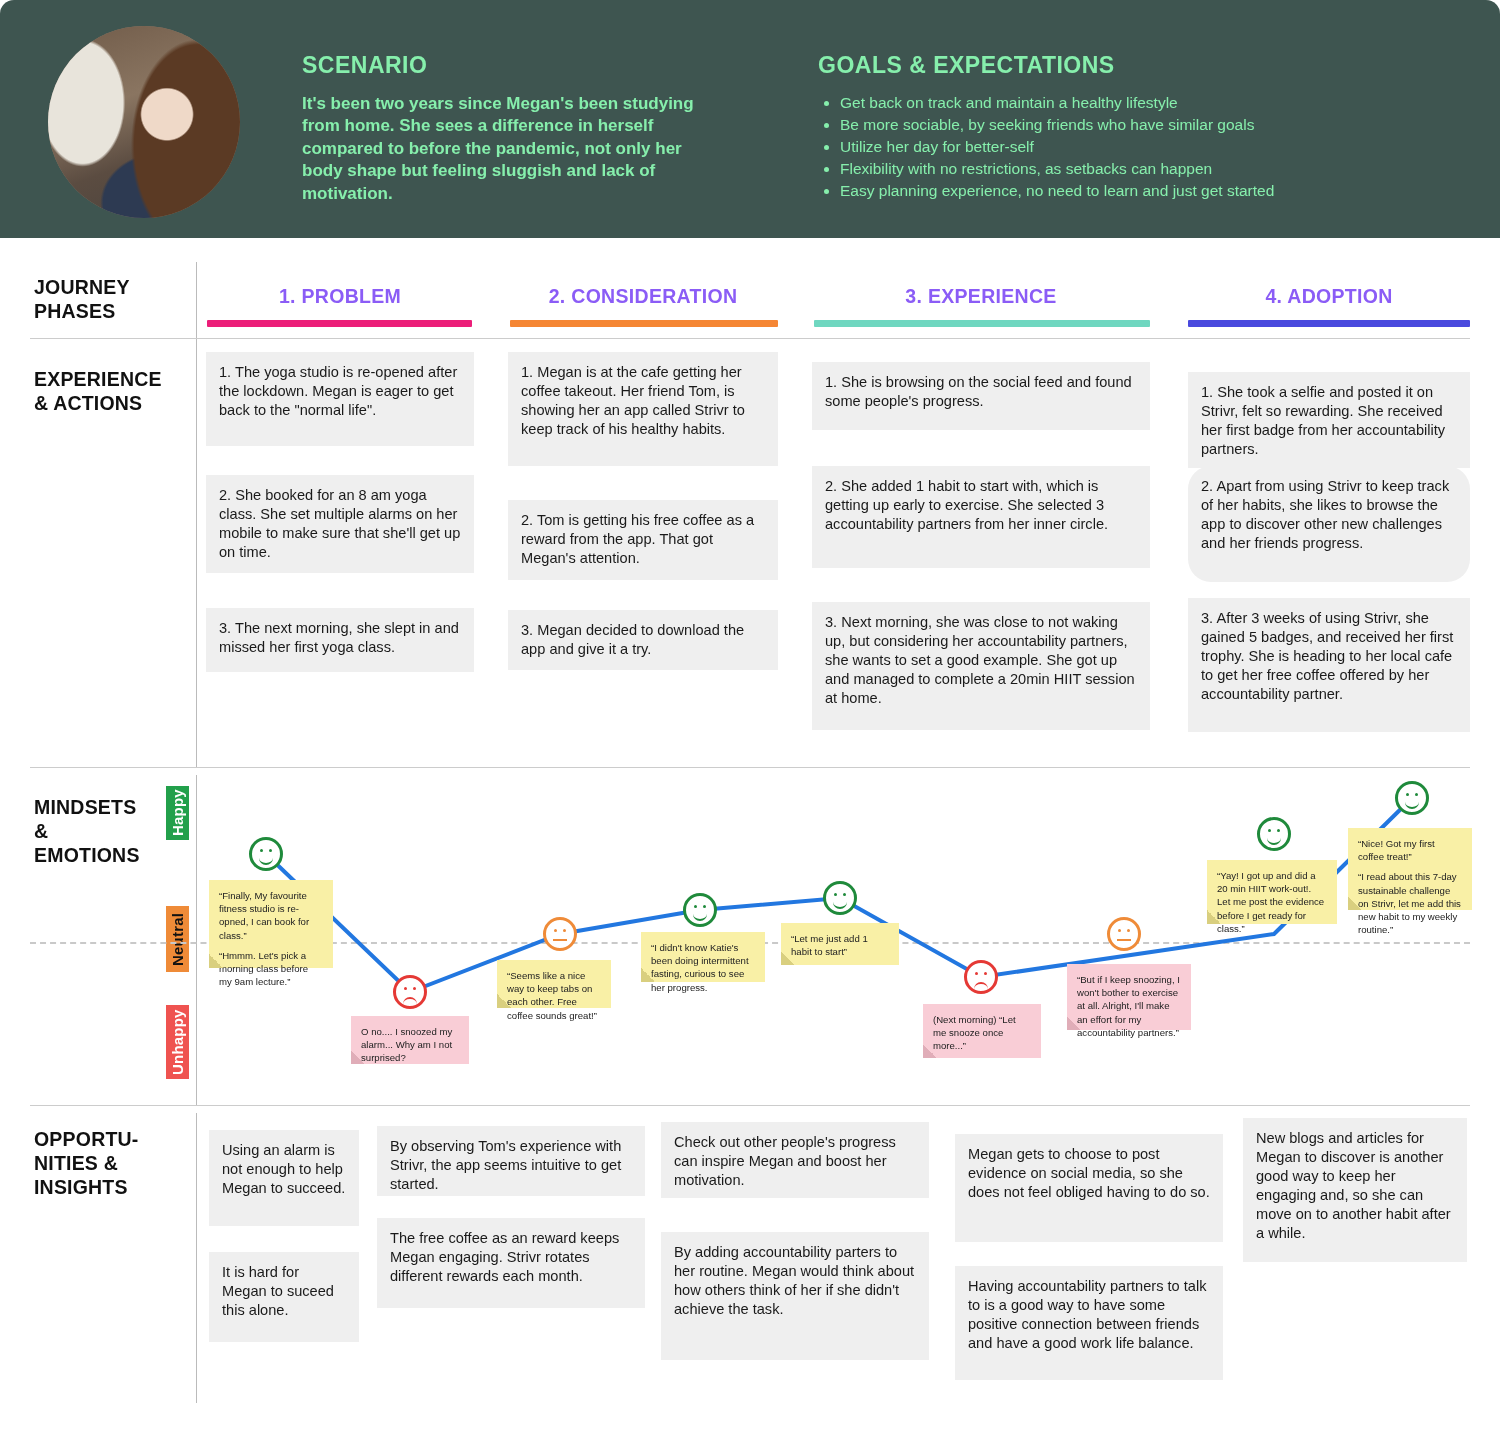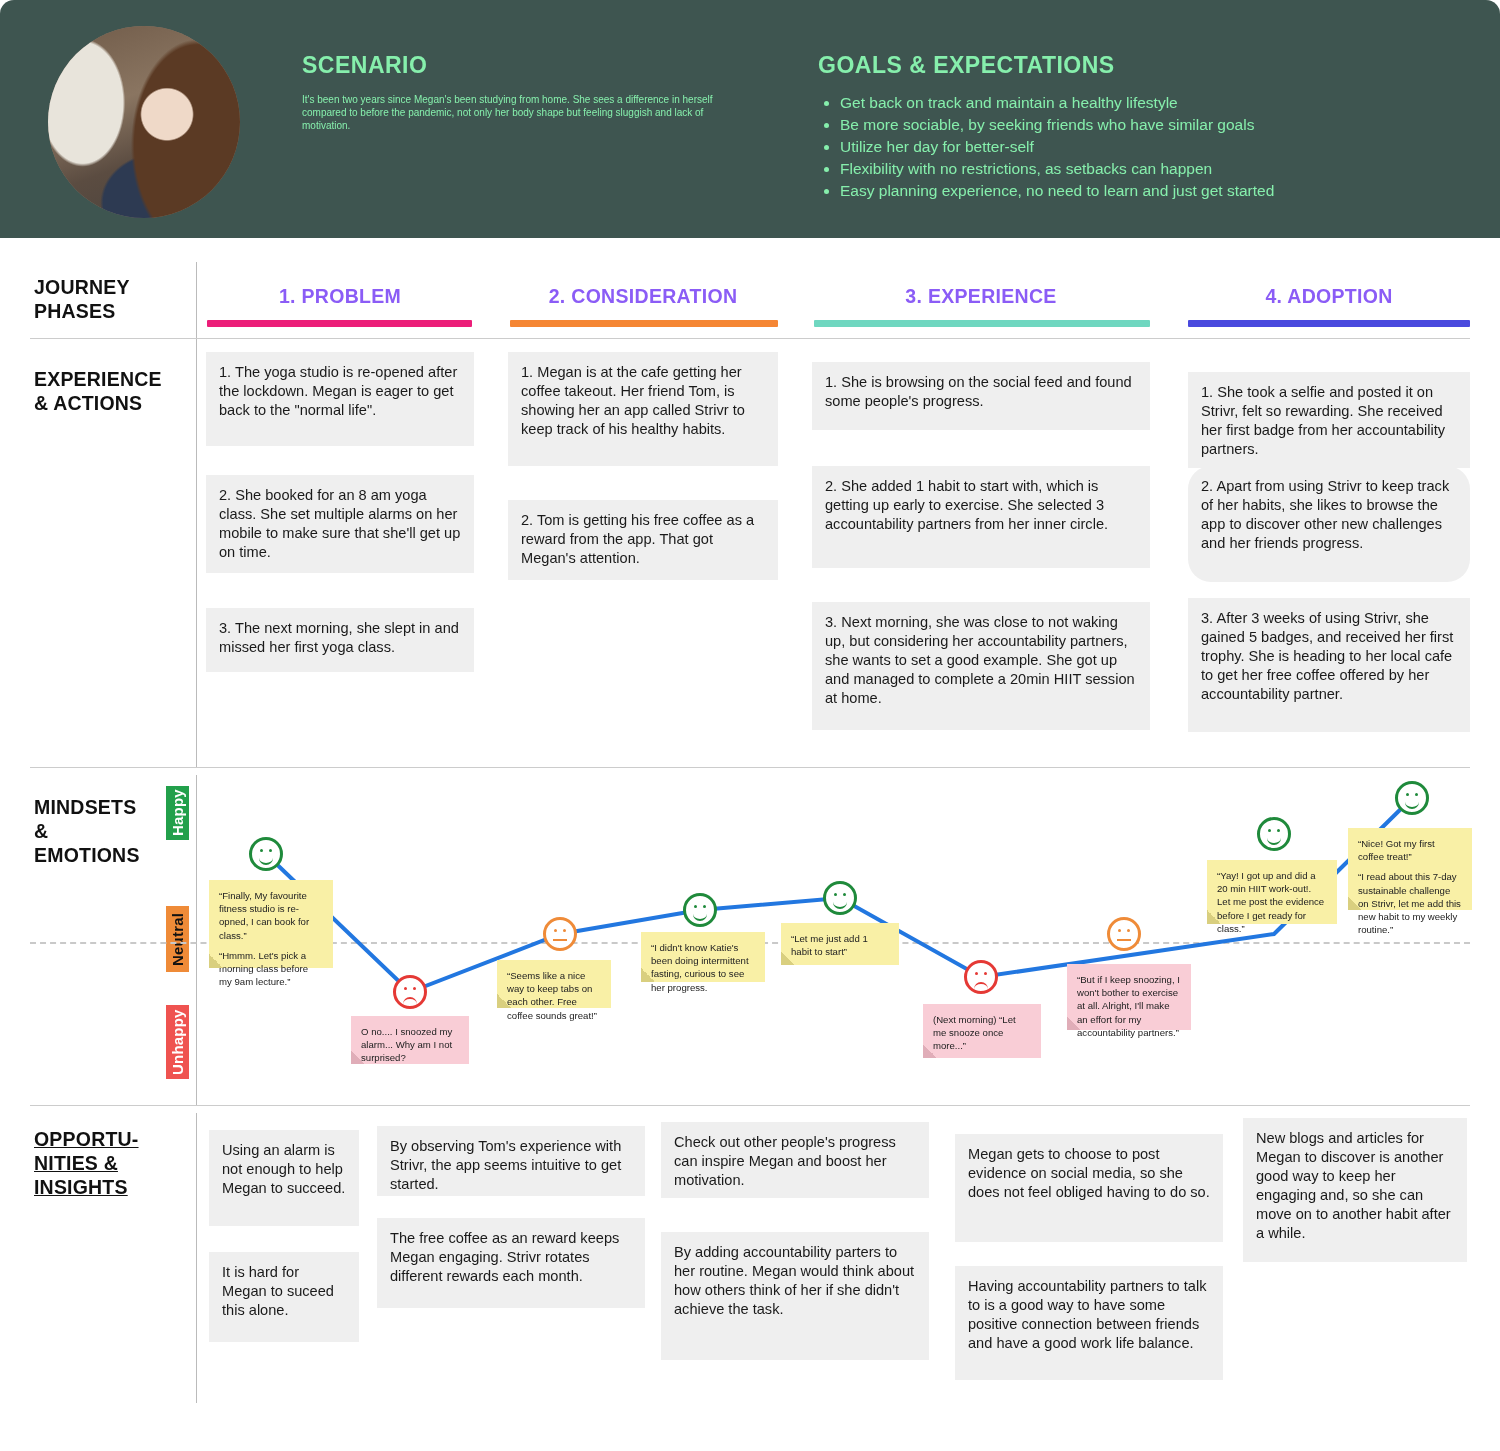--- a/index.html
+++ b/index.html
@@ -15,21 +15,21 @@
       background:
         radial-gradient(circle at 62% 46%, #efd9c8 0 16%, rgba(239,217,200,0) 17%),
         radial-gradient(ellipse 60% 95% at 78% 62%, #5b3a24 0 55%, rgba(91,58,36,0) 58%),
         radial-gradient(ellipse 52% 42% at 60% 92%, #2d3a52 0 60%, rgba(45,58,82,0) 63%),
         radial-gradient(ellipse 30% 45% at 18% 40%, #e8e4db 0 70%, rgba(232,228,219,0) 74%),
         radial-gradient(ellipse 16% 14% at 20% 46%, #4a7a4a 0 60%, rgba(74,122,74,0) 64%),
         linear-gradient(160deg,#6f5a48 0%,#8a7561 38%,#5b4c41 64%,#47413c 100%);
       filter:blur(0.4px);}
   .hdr-col{position:absolute;color:#86efac;}
   .hdr-title{font-size:23px;font-weight:bold;letter-spacing:.5px;margin:0 0 14px 0;}
-  .hdr-body{font-size:10px;line-height:1.32;font-weight:400;margin-top:10px;}
+  .hdr-body{font-size:17px;line-height:1.32;font-weight:700;margin-top:10px;}
   .hdr-list{margin:0;padding-left:22px;font-size:15.5px;line-height:1.35;}
   .hdr-list li{margin:0 0 1px 0;}
 
   
   .rowlabel{position:absolute;font-weight:bold;font-size:19.5px;line-height:1.22;color:#111;
             letter-spacing:.2px;}
   .vline{position:absolute;width:1px;background:#bbbbbb;}
   .hline{position:absolute;height:1px;background:#cccccc;}
 
   .phase-title{position:absolute;font-weight:bold;font-size:19.5px;color:#8b5cf6;text-align:center;
@@ -123,21 +123,21 @@
     <div>EXPERIENCE</div>
     <div>&amp; ACTIONS</div>
   </div>
 
   <div class="rowlabel" style="left:34px;top:796px;width:150px;">
     <div>MINDSETS</div>
     <div>&amp;</div>
     <div>EMOTIONS</div>
   </div>
 
-  <div class="rowlabel" style="left:34px;top:1128px;width:160px;text-decoration:underline;">
+  <div class="rowlabel" style="left:34px;top:1128px;width:160px;">
     <div>OPPORTU-</div>
     <div>NITIES &amp;</div>
     <div>INSIGHTS</div>
   </div>
 
   <div class="phase-title" style="left:206px;top:285px;width:268px;">1. PROBLEM</div>
   <div class="phase-bar" style="left:207px;top:320px;width:265px;background:#ec1e79;"></div>
 
   <div class="phase-title" style="left:508px;top:285px;width:270px;">2.  CONSIDERATION</div>
   <div class="phase-bar" style="left:510px;top:320px;width:268px;background:#f58634;"></div>
@@ -147,20 +147,21 @@
 
   <div class="phase-title" style="left:1188px;top:285px;width:282px;">4. ADOPTION</div>
   <div class="phase-bar" style="left:1188px;top:320px;width:282px;background:#4a4ade;"></div>
 
   <div class="card" style="left:206px;top:352px;width:268px;height:94px;">1. The yoga studio is re-opened after the lockdown. Megan is eager to get back to the "normal life".</div>
   <div class="card" style="left:206px;top:475px;width:268px;height:98px;">2. She booked for an 8 am yoga class. She set multiple alarms on her mobile to make sure that she'll get up on time.</div>
   <div class="card" style="left:206px;top:608px;width:268px;height:64px;">3. The next morning, she slept in and missed her first yoga class.</div>
 
   <div class="card" style="left:508px;top:352px;width:270px;height:114px;">1. Megan is at the cafe getting her coffee takeout. Her friend Tom, is showing her an app called Strivr to keep track of his healthy habits.</div>
   <div class="card" style="left:508px;top:500px;width:270px;height:80px;">2. Tom is getting his free coffee as a reward from the app. That got Megan's attention.</div>
+  <div class="card" style="left:508px;top:610px;width:270px;height:60px;">3. Megan decided to download the app and give it a try.</div>
 
   <div class="card" style="left:812px;top:362px;width:338px;height:68px;">1. She is browsing on the social feed and found some people's progress.</div>
   <div class="card" style="left:812px;top:466px;width:338px;height:102px;">2. She added 1 habit to start with, which is getting up early to exercise. She selected 3 accountability partners from her inner circle.</div>
   <div class="card" style="left:812px;top:602px;width:338px;height:128px;">3. Next morning, she was close to not waking up, but considering her accountability partners, she wants to set a good example. She got up and managed to complete a 20min HIIT session at home.</div>
 
   <div class="card" style="left:1188px;top:352px;width:282px;height:96px;margin-top:20px;">1. She took a selfie and posted it on Strivr, felt so rewarding. She received her first badge from her accountability partners.</div>
   <div class="card" style="left:1188px;top:466px;width:282px;height:116px;border-radius:23px;">2. Apart from using Strivr to keep track of her habits, she likes to browse the app to discover other new challenges and her friends progress.</div>
   <div class="card" style="left:1188px;top:598px;width:282px;height:134px;">3. After 3 weeks of using Strivr, she gained 5 badges, and received her first trophy. She is heading to her local cafe to get her free coffee offered by her accountability partner.</div>
 
   <div class="moodtag mood-happy" style="left:166px;top:786px;width:23px;height:54px;">Happy</div>

